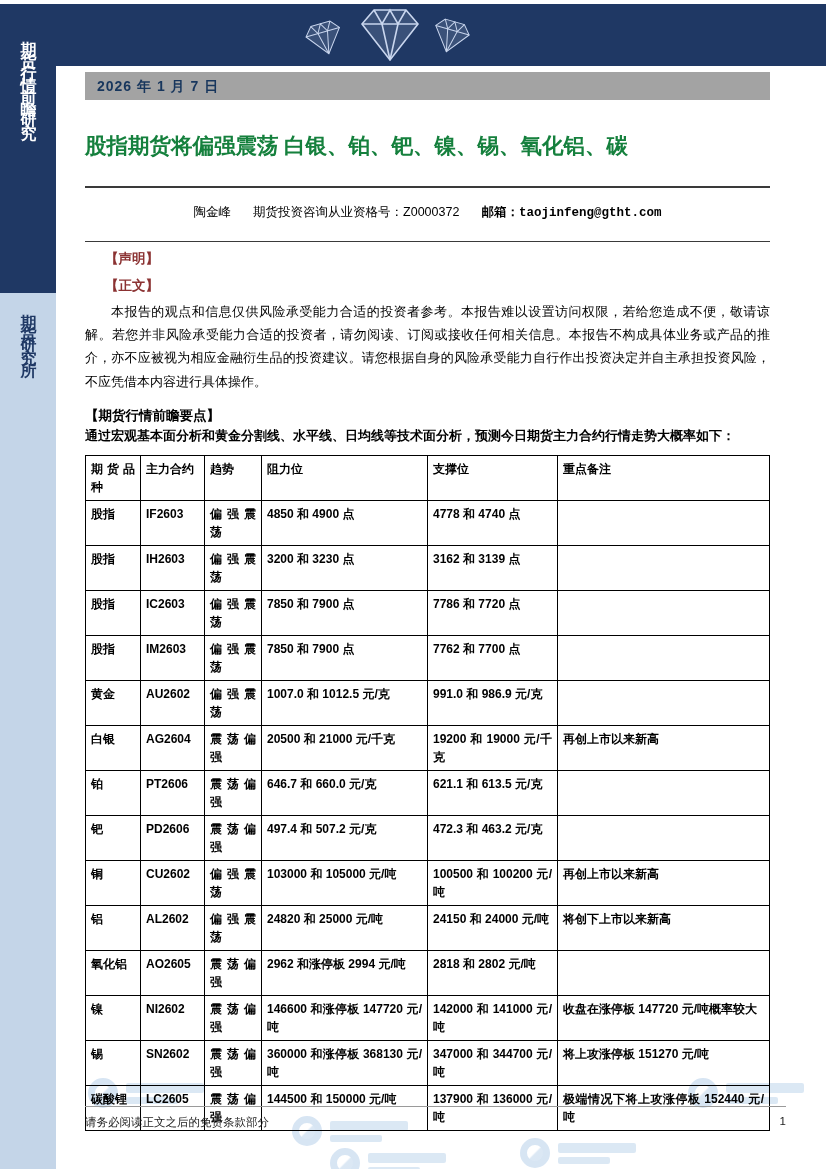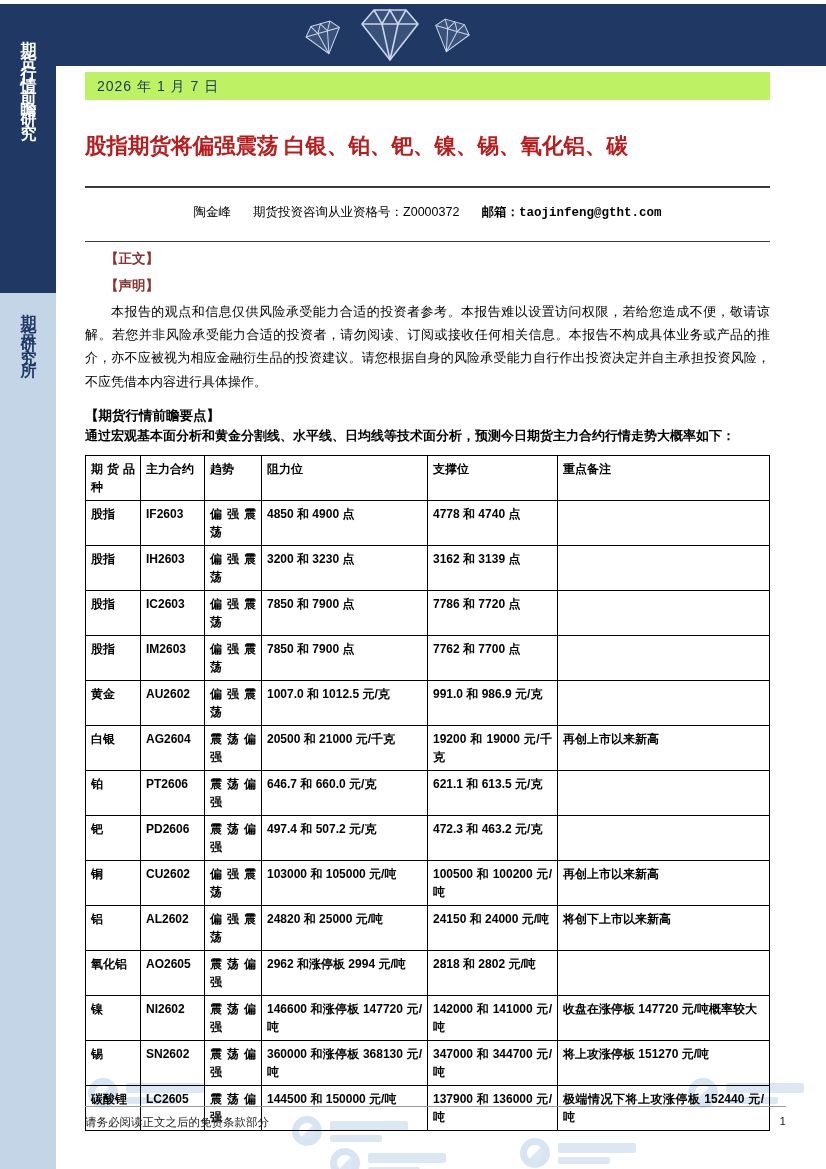--- a/index.html
+++ b/index.html
@@ -31,23 +31,23 @@
   }
   .sidebar-top .v-text { color:#ffffff; top:24px; }
   .sidebar-bottom .v-text { color:#1F3864; top:8px; }
 
   
   .topband { position:absolute; left:0; top:4px; width:826px; height:62px; background:#1F3864; z-index:1; }
   .gems { position:absolute; left:300px; top:2px; }
 
   
   .content { position:absolute; left:85px; top:72px; width:685px; z-index:1; }
-  .datebar { height:28px; background:#bef264; color:#17365D; font-weight:normal; font-size:14px;
+  .datebar { height:28px; background:#a3a3a3; color:#17365D; font-weight:bold; font-size:14px;
              line-height:28px; padding-left:12px; letter-spacing:1px; }
-  .title { margin-top:26px; color:#b91c1c; font-size:21.5px; font-weight:bold; line-height:40px;
+  .title { margin-top:26px; color:#15803d; font-size:21.5px; font-weight:bold; line-height:40px;
            font-family:"Liberation Serif","DejaVu Serif",serif; }
   .title .line2 { padding-left:32px; }
   .rule { border:none; }
   .rule-thick { border-top:2px solid #3a3a3a; margin-top:20px; }
   .rule-thin  { border-top:1.5px solid #3a3a3a; margin-top:20px; }
   .author { margin-top:16px; text-align:center; font-size:12.5px; color:#000; white-space:nowrap; }
   .author .gap { display:inline-block; width:22px; }
   .author .b { font-weight:bold; }
   .author .email { font-family:"Liberation Mono","DejaVu Sans Mono",monospace; font-weight:bold; }
   .marker { color:#8B3232; font-size:13.5px; font-weight:bold; margin-left:20px; margin-top:7px; line-height:1.45; }
@@ -143,22 +143,22 @@
     </div>
 
     <hr class="rule rule-thick">
 
     <div class="author">
       <span>陶金峰</span><span class="gap"></span><span>期货投资咨询从业资格号：Z0000372</span><span class="gap"></span><span class="b">邮箱：</span><span class="email">taojinfeng@gtht.com</span>
     </div>
 
     <hr class="rule rule-thin">
 
+    <div class="marker">【声明】</div>
     <div class="marker">【正文】</div>
-    <div class="marker">【声明】</div>
 
     <p class="disclaimer">本报告的观点和信息仅供风险承受能力合适的投资者参考。本报告难以设置访问权限，若给您造成不便，敬请谅解。若您并非风险承受能力合适的投资者，请勿阅读、订阅或接收任何相关信息。本报告不构成具体业务或产品的推介，亦不应被视为相应金融衍生品的投资建议。请您根据自身的风险承受能力自行作出投资决定并自主承担投资风险，不应凭借本内容进行具体操作。</p>
 
     <div class="outlook-head">【期货行情前瞻要点】</div>
     <div class="intro">通过宏观基本面分析和黄金分割线、水平线、日均线等技术面分析，预测今日期货主力合约行情走势大概率如下：</div>
 
     <table class="outlook">
       <colgroup>
         <col style="width:55px">
           <col style="width:64px">

